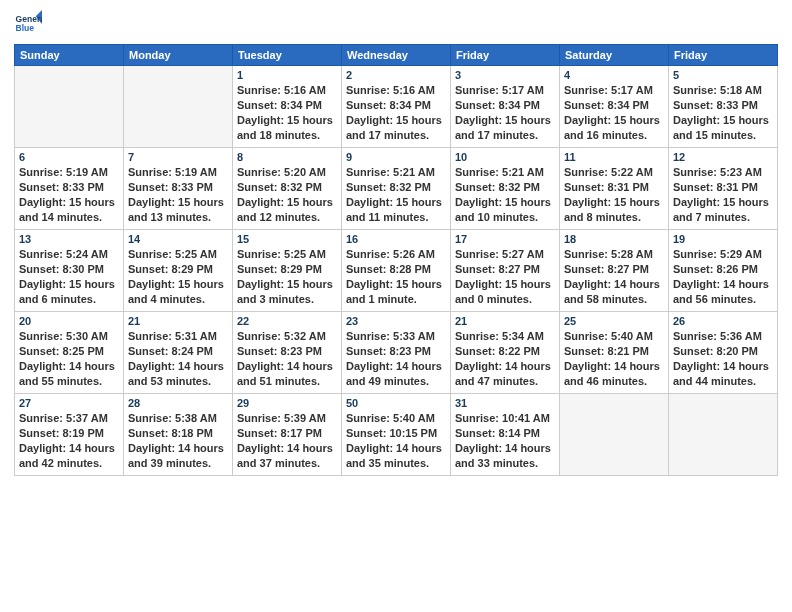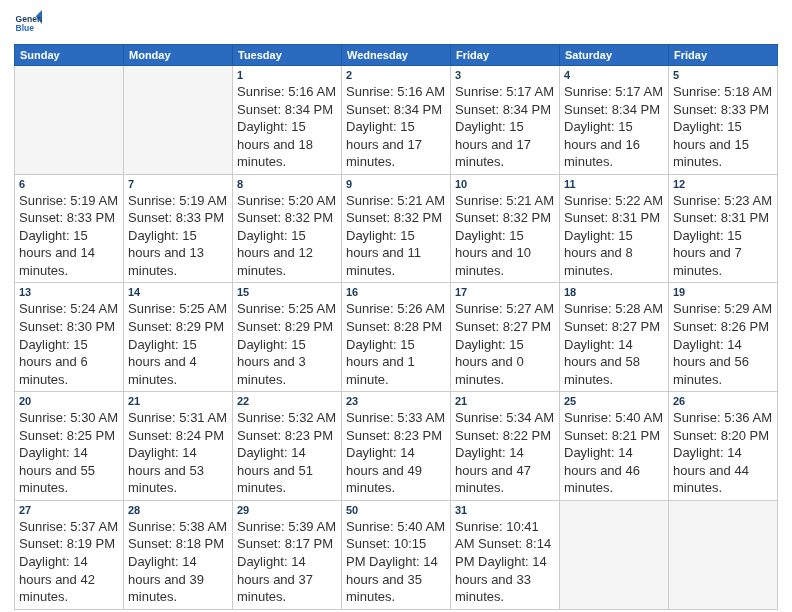--- a/index.html
+++ b/index.html
@@ -72,23 +72,24 @@
       background: #f5f5f5;
     }
     .day-num {
       font-size: 11px;
       font-weight: bold;
       color: #1a3a5c;
       display: block;
       margin-bottom: 2px;
     }
     .cell-text {
-      font-size: 13px;
+      font-size: 11px;
       line-height: 1.35;
       color: #333;
+      font-weight: bold;
     }
   </style>
 </head>
 <body>
 
 <div class="page">
   <div class="header">
     <div class="logo">
       <svg class="logo-icon" viewBox="0 0 36 36">
         <rect x="0" y="0" width="36" height="36" fill="white"></rect>

